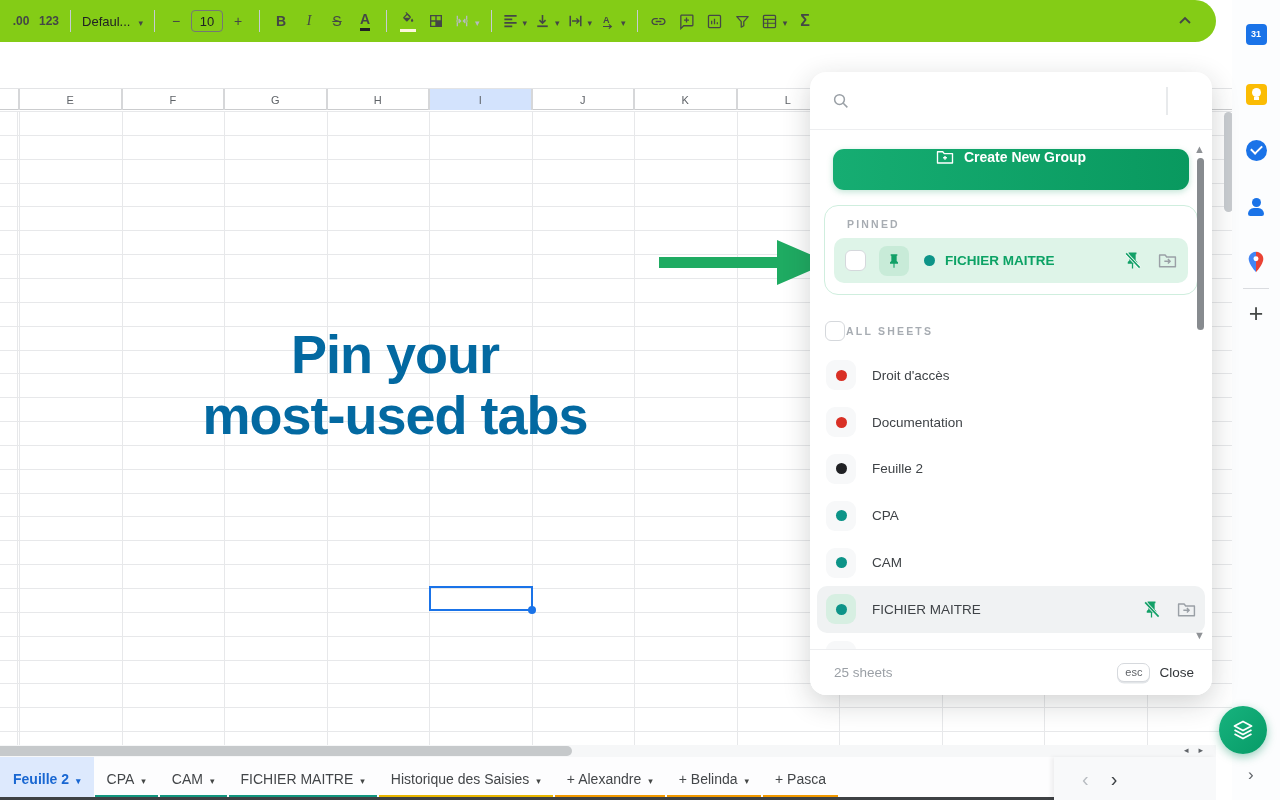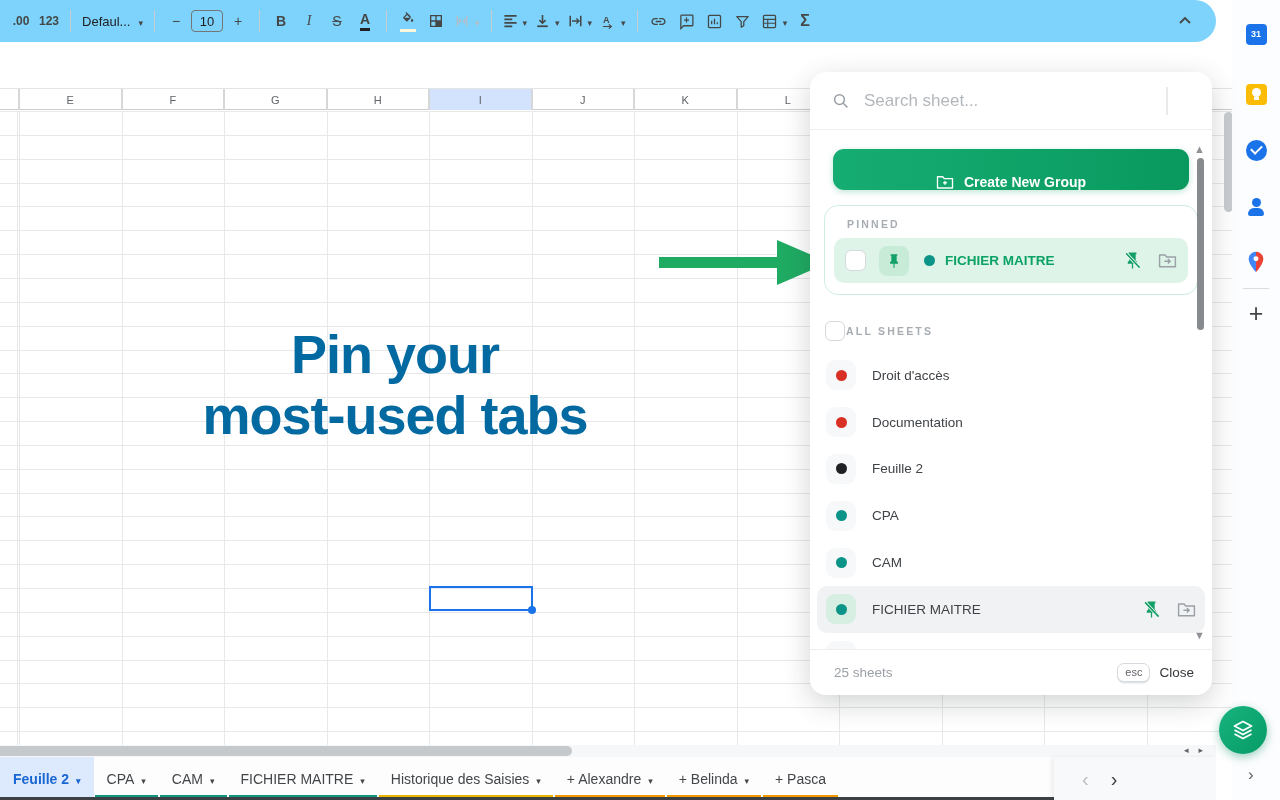--- a/index.html
+++ b/index.html
@@ -1,21 +1,21 @@
 <!DOCTYPE html>
 <html><head>
 <meta charset="utf-8">
 <style>
   * { margin:0; padding:0; box-sizing:border-box; }
   html,body { width:1280px; height:800px; overflow:hidden; background:#fff;
               font-family:"Liberation Sans", sans-serif; }
 
   
   .toolbar { position:absolute; left:0; top:10; width:1216px; height:42px;
-             background:#7dd3fc; border-radius:0 21px 21px 0;
+             background:#84cc16; border-radius:0 21px 21px 0;
              display:flex; align-items:center; padding:0 8px; gap:2px; z-index:6; }
   .tb-item { min-width:26px; height:28px; display:flex; align-items:center; justify-content:center;
              color:#444746; font-size:14px; border-radius:4px; padding:0 3px; }
   .tb-txt { font-weight:bold; font-size:12px; }
   .tb-div { width:1px; height:22px; background:#c7cbd4; margin:0 6px; }
   .caret::after { content:"▾"; font-size:9px; color:#444746; }
   .caret.gray::after { color:#b7bbc2; }
   .fontbox { border:1px solid #747775; border-radius:4px; width:32px; height:22px;
              display:flex; align-items:center; justify-content:center; font-size:13px; color:#202124; }
   .u-black { border-bottom:3px solid #202124; padding-bottom:1px; font-weight:bold; }
@@ -73,21 +73,21 @@
   .panel { position:absolute; left:810px; top:72px; width:402px; height:623px; background:#fff;
            border-radius:16px; box-shadow:0 8px 28px rgba(32,33,36,.2); z-index:10; overflow:hidden; }
   .searchrow { height:58px; border-bottom:1px solid #edeef0; display:flex; align-items:center;
                gap:14px; padding:0 22px; position:relative; }
   .searchrow input { border:none; outline:none; font-size:17px; color:#3c4043; flex:1;
                      font-family:"Liberation Sans",sans-serif; background:transparent; }
   .searchrow input::placeholder { color:#b3b7bc; }
   .search-vline { position:absolute; right:44px; top:15px; width:2px; height:28px; background:#e8eaec; }
   .createbtn { position:relative; margin:19px auto 0; width:356px; height:41px; border:none; cursor:pointer;
                border-radius:11px; background:linear-gradient(90deg,#16ad72,#09995f);
-               color:#fff; font-size:14px; font-weight:bold; display:flex; align-items:flex-end;
+               color:#fff; font-size:14px; font-weight:bold; display:flex; align-items:flex-start;
                justify-content:center; gap:10px; box-shadow:0 2px 6px rgba(10,150,90,.25);
                font-family:"Liberation Sans",sans-serif; }
   .pinnedbox { margin:15px 14px 0; border:1.5px solid #cfeede; border-radius:14px; padding:9px 9px 11px; }
   .minilabel { font-size:10.5px; font-weight:bold; letter-spacing:2.2px; color:#a7acb2; }
   .pinnedbox .minilabel { display:block; margin:3px 0 8px 13px; }
   .pinrow { background:#def4e8; border-radius:10px; height:45px; display:flex; align-items:center;
             padding:0 11px; }
   .cbx { width:21px; height:21px; background:#fff; border:1.5px solid #d5d8dc; border-radius:6px; flex:none; }
   .pinchip { width:30px; height:30px; background:#c8ebd8; border-radius:8px; margin-left:13px;
              display:flex; align-items:center; justify-content:center; flex:none; }
@@ -306,21 +306,20 @@
 </div>
 
 <div class="vscroll-thumb"></div>
 
 <div class="panel">
   <div class="searchrow">
     <svg width="18" height="18" viewBox="0 0 24 24">
       <circle cx="10" cy="10" r="6.5" fill="none" stroke="#9aa0a6" stroke-width="2"></circle>
       <path d="M15 15l5.5 5.5" stroke="#9aa0a6" stroke-width="2"></path>
     </svg>
-    <input type="text" placeholder="Search sheet..." style="">
     <div class="search-vline"></div>
   </div>
 
   <button class="createbtn">
     <svg width="18" height="16" viewBox="0 0 24 20">
       <path d="M2 3h7l2 2.5h11v12.5H2V3z" fill="none" stroke="#fff" stroke-width="1.8" stroke-linejoin="round"></path>
       <path d="M12 8.5v5M9.5 11h5" stroke="#fff" stroke-width="1.8"></path>
     </svg>
     <span>Create New Group</span>
   </button>

